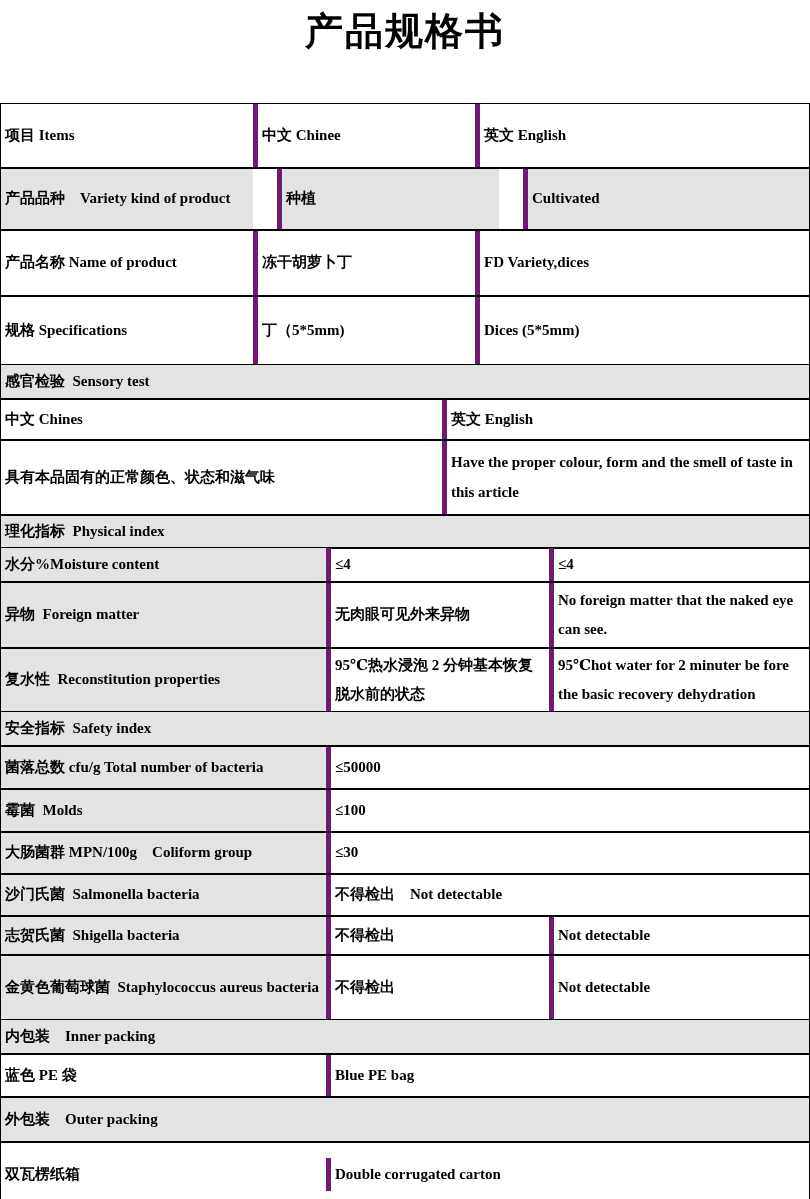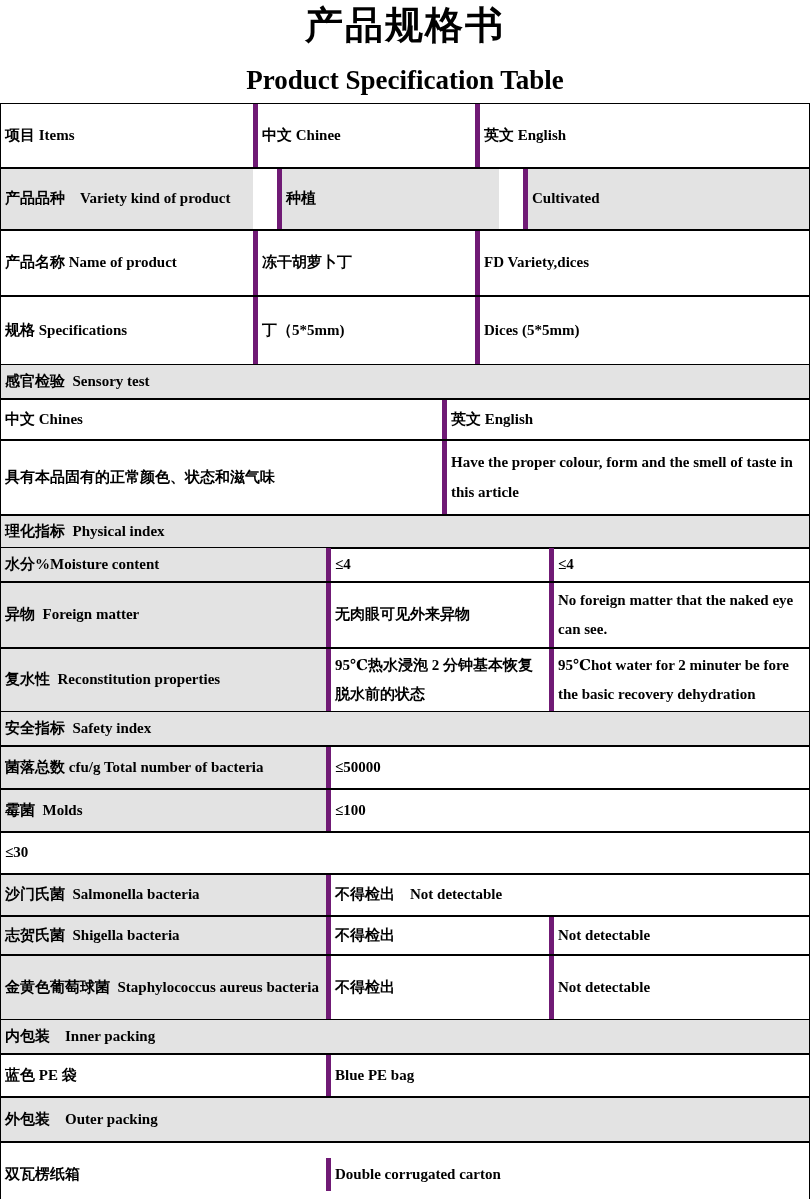--- a/index.html
+++ b/index.html
@@ -9,20 +9,21 @@
     margin:0 auto;
     background:#ffffff;
     color:#000;
     font-family:"Liberation Serif","DejaVu Serif",serif;
     font-weight:bold;
     overflow:hidden;
     box-sizing:border-box;
   }
   .title-zh{
     margin:0;
+    padding-top:6px;
     text-align:center;
     font-size:38px;
     letter-spacing:2px;
     font-weight:bold;
   }
   .title-en{
     margin:0;
     padding:14px 0 10px 0;
     text-align:center;
     font-size:27px;
@@ -67,21 +68,20 @@
   .h45{height:45px;} .h48{height:65px;align-items:center;} .h62{height:62px;gap:24px;}
   .h63{height:63px;} .h64{height:64px;} .h65{height:65px;}
   .h66{height:66px;} .h69{height:69px;} .h75{height:75px;}
 </style>
 </head>
 <body>
 
 <div class="page">
 
   <h1 class="title-zh">产品规格书</h1>
-  <h2 class="title-en">Product Specification Table</h2>
 
   <div class="tbl">
 
     <div class="row h63">
       <div class="c wA1">
           <span>项目 Items</span>
         </div>
       <div class="c wA2">
           <span>中文 Chinee</span>
         </div>
@@ -199,20 +199,23 @@
     </div>
     <div class="row h43">
       <div class="c wC1 shade">
           <span>霉菌  Molds</span>
         </div>
       <div class="c grow">
           <span>≤100</span>
         </div>
     </div>
     <div class="row h42">
+      <div class="c wC1 shade">
+          <span>大肠菌群 MPN/100g　Coliform group</span>
+        </div>
       <div class="c grow">
           <span>≤30</span>
         </div>
     </div>
     <div class="row h42">
       <div class="c wC1 shade">
           <span>沙门氏菌  Salmonella bacteria</span>
         </div>
       <div class="c grow">
           <span>不得检出　Not detectable</span>

